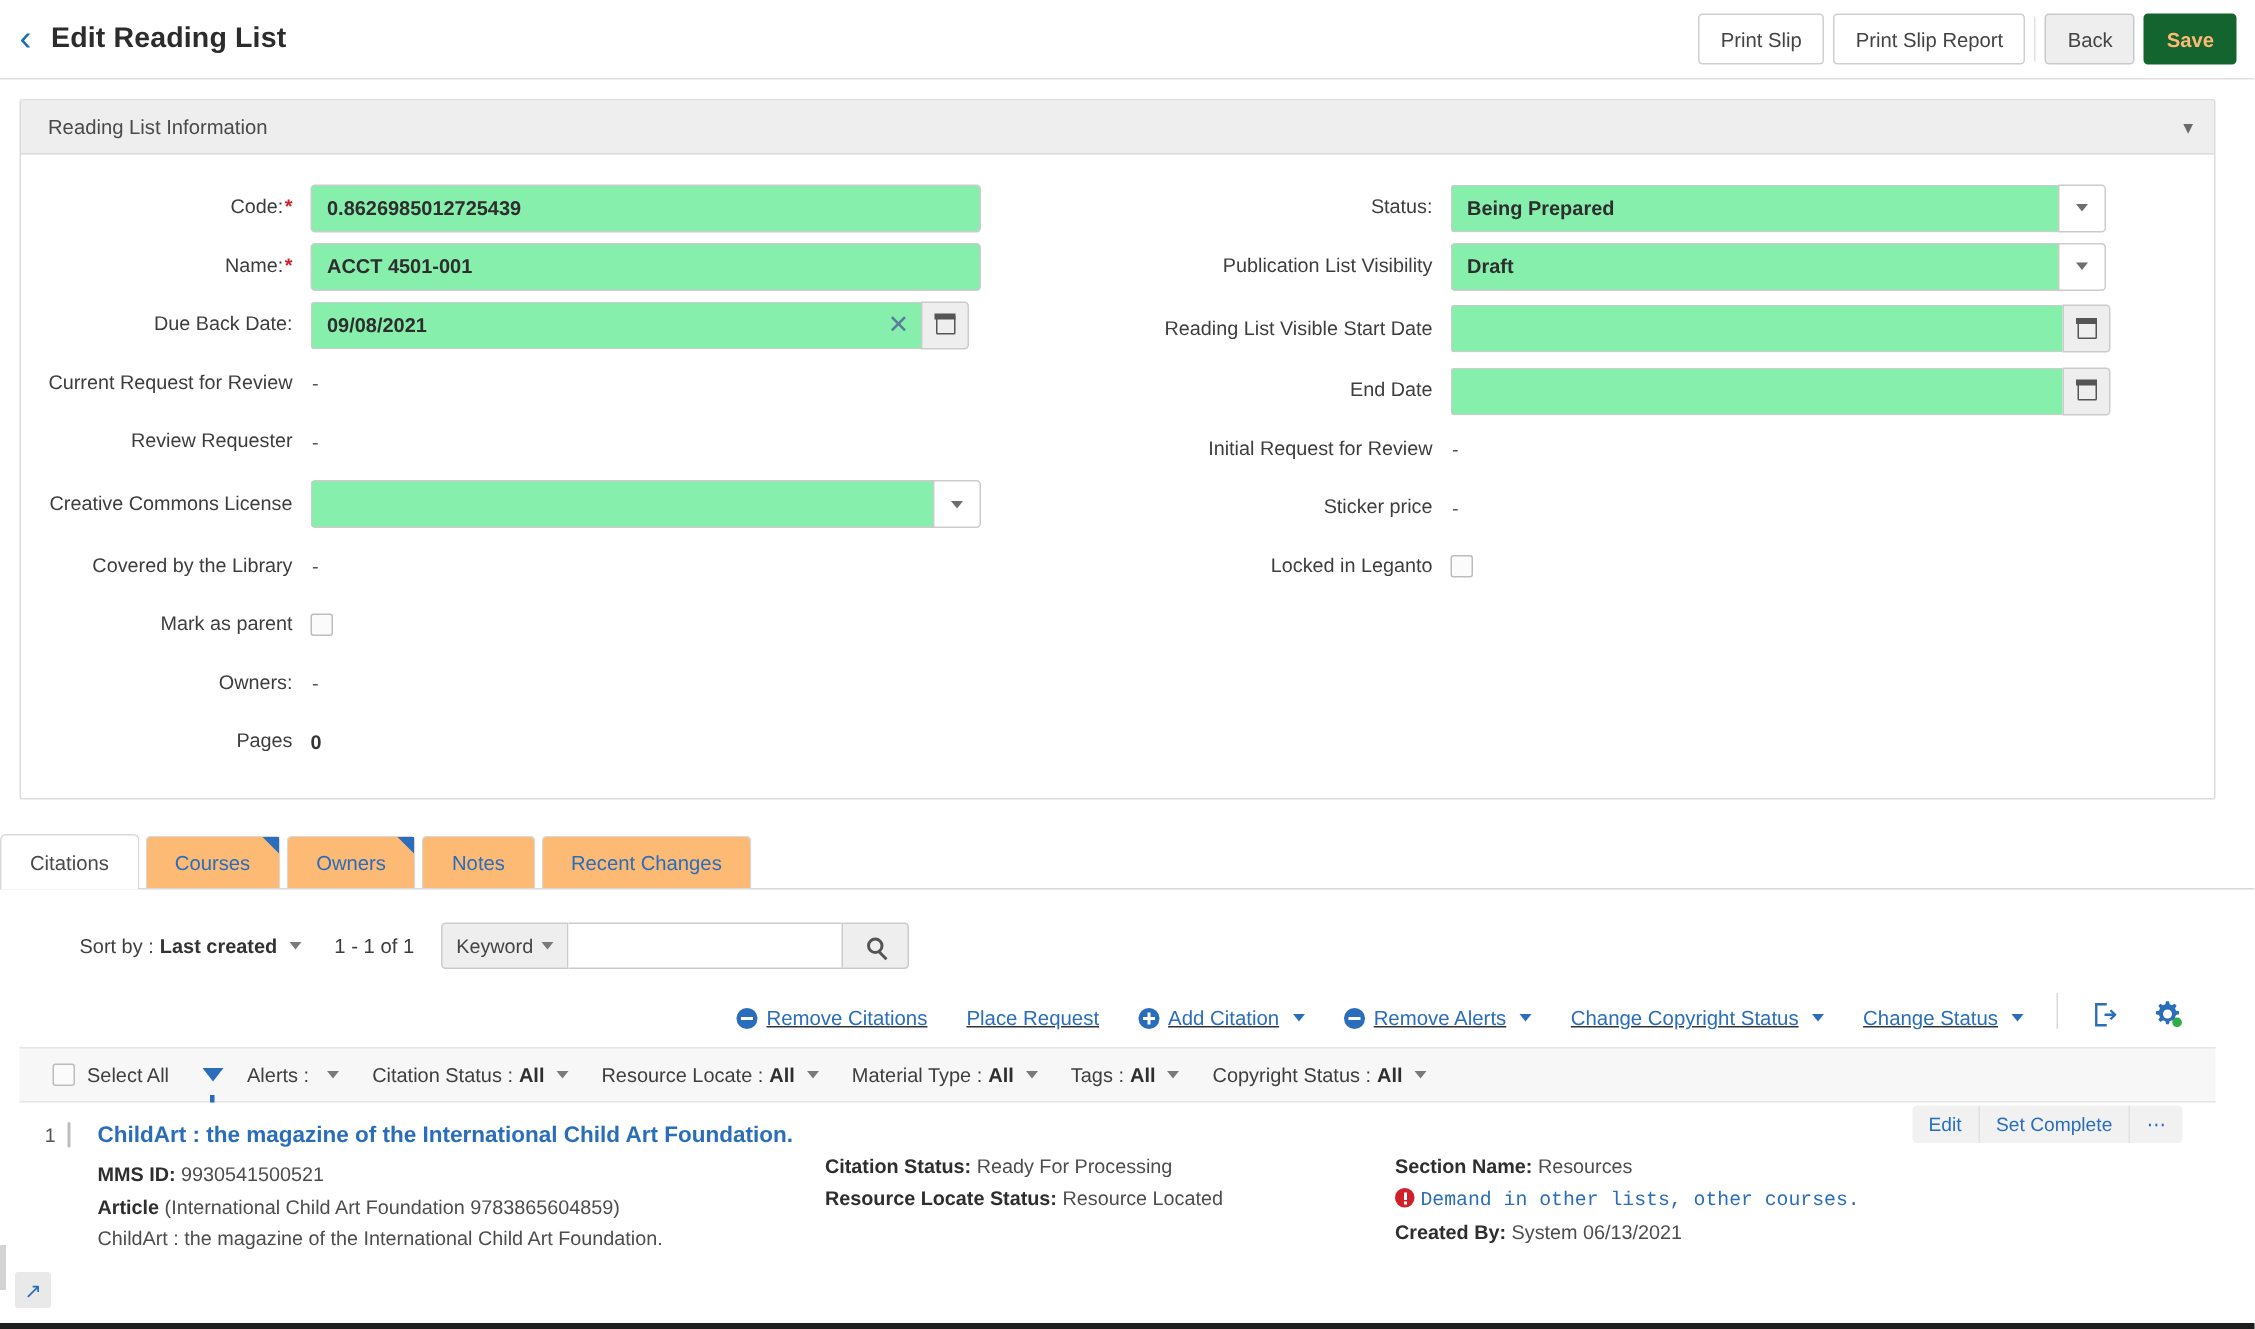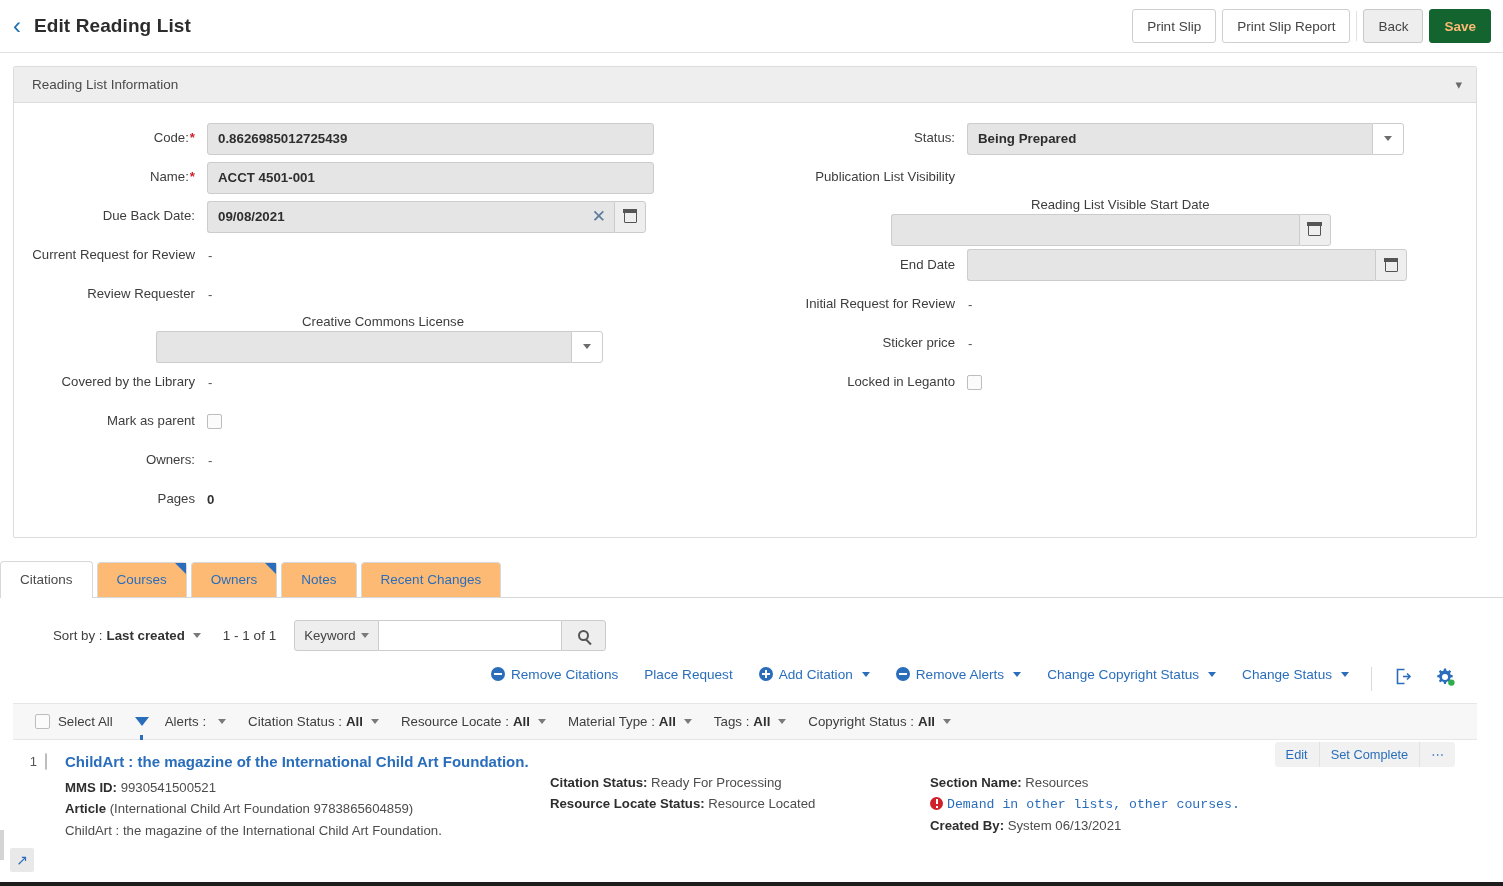--- a/index.html
+++ b/index.html
@@ -96,41 +96,41 @@
   }
   .col { width: 50%; }
 
   
   .frow {
     display: flex;
     align-items: center;
     min-height: 39px;
     padding: 0 0 0 0;
   }
-  .frow.tall { min-height: 44px; flex-direction: column; }
+  .frow.tall { min-height: 44px; }
   .flabel {
     width: 193px;
     min-width: 193px;
     text-align: right;
     padding-right: 12px;
     font-size: 13.2px;
     color: #3d3d3d;
     line-height: 1.25;
   }
   .col.right .flabel { width: 222px; min-width: 222px; }
   .req { color: #d0202a; font-weight: bold; margin-left: 1px; }
   .fvalue { flex: 1; display: flex; align-items: center; }
   .dash { color: #555; font-size: 13.2px; padding-left: 1px; }
   .bold-val { font-weight: bold; color: #333; font-size: 13.2px; }
 
   .inp {
     height: 32px;
     border: 1px solid #cccccc;
     border-radius: 3px;
-    background: #e5e5e5;
+    background: #86efac;
     display: flex;
     align-items: center;
     padding: 0 10px;
     font-weight: bold;
     font-size: 13.3px;
     color: #2e2e2e;
     width: 447px;
   }
   .inp.w-date { width: 407px; border-right: none; border-radius: 3px 0 0 3px; padding-right: 4px;}
   .inp.sel { width: 415px; border-right: none; border-radius: 3px 0 0 3px; }
@@ -278,24 +278,25 @@
     content: "";
     position: absolute;
     right: -5px; bottom: -4px;
     width: 7px; height: 2px;
     background: #555;
     transform: rotate(45deg);
   }
 
   .actionrow {
     display: flex;
-    align-items: flex-start;
+    align-items: flex-end;
     justify-content: flex-end;
     gap: 0;
     padding: 16px 22px 0 0;
+    text-decoration: underline;
   }
   .act {
     display: flex; align-items: center;
     color: #2a6ebb;
     font-size: 13.6px;
     cursor: pointer;
     margin-left: 26px;
     white-space: nowrap;
     gap: 6px;
   }
@@ -596,20 +597,26 @@
         <div class="fvalue">
           <div class="inp sel">Being Prepared</div>
           <div class="addon white">
               <span class="caret"></span>
             </div>
         </div>
       </div>
 
       <div class="frow">
         <div class="flabel">Publication List Visibility</div>
+        <div class="fvalue">
+          <div class="inp sel">Draft</div>
+          <div class="addon white">
+              <span class="caret"></span>
+            </div>
+        </div>
       </div>
 
       <div class="frow tall">
         <div class="flabel">Reading List Visible Start Date</div>
         <div class="fvalue">
           <div class="inp w-date"></div>
           <div class="addon">
               <span class="cal"></span>
             </div>
         </div>

